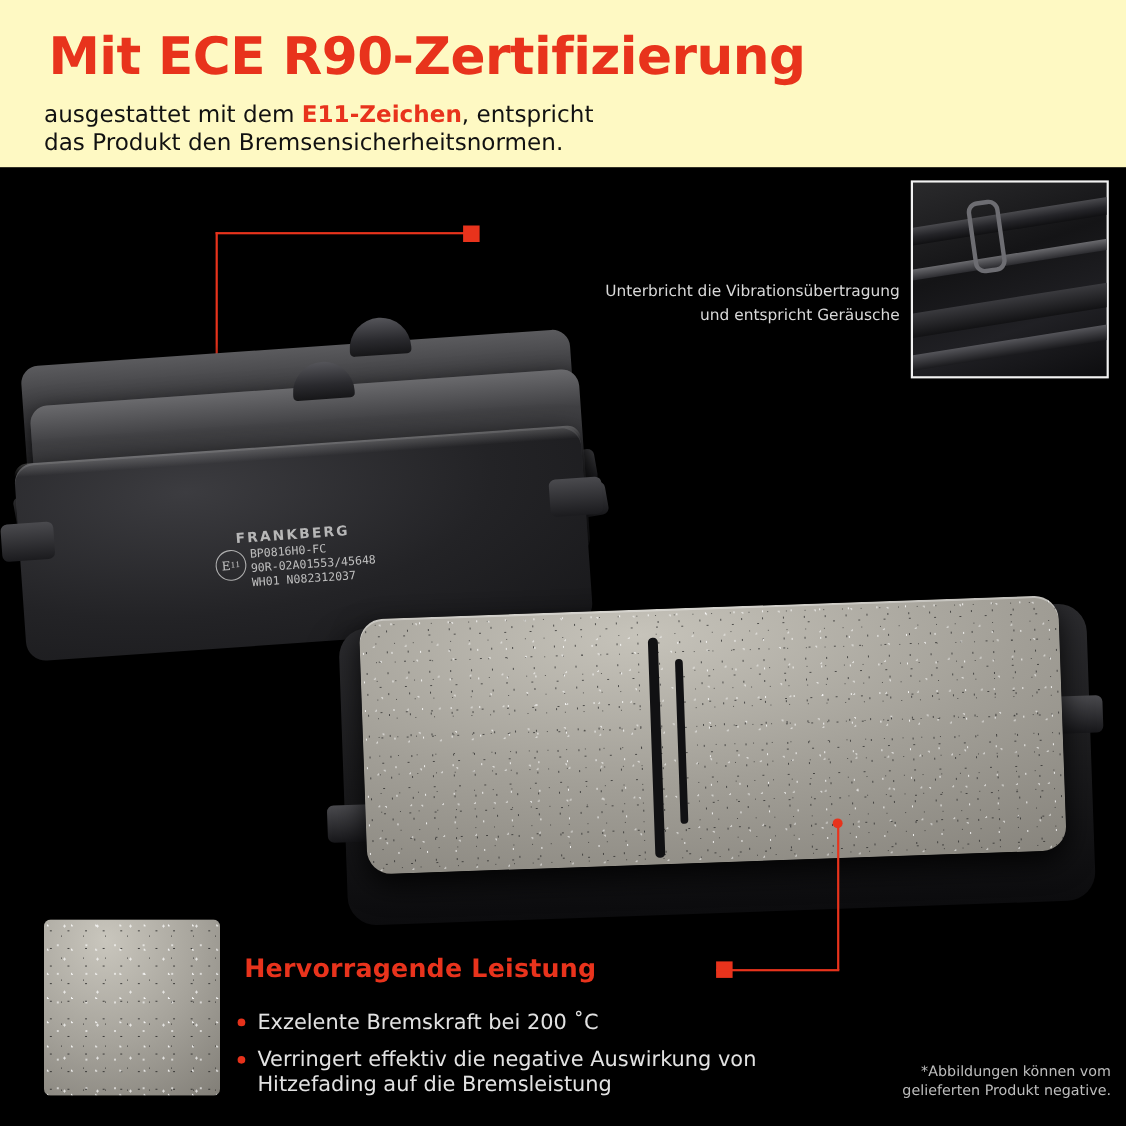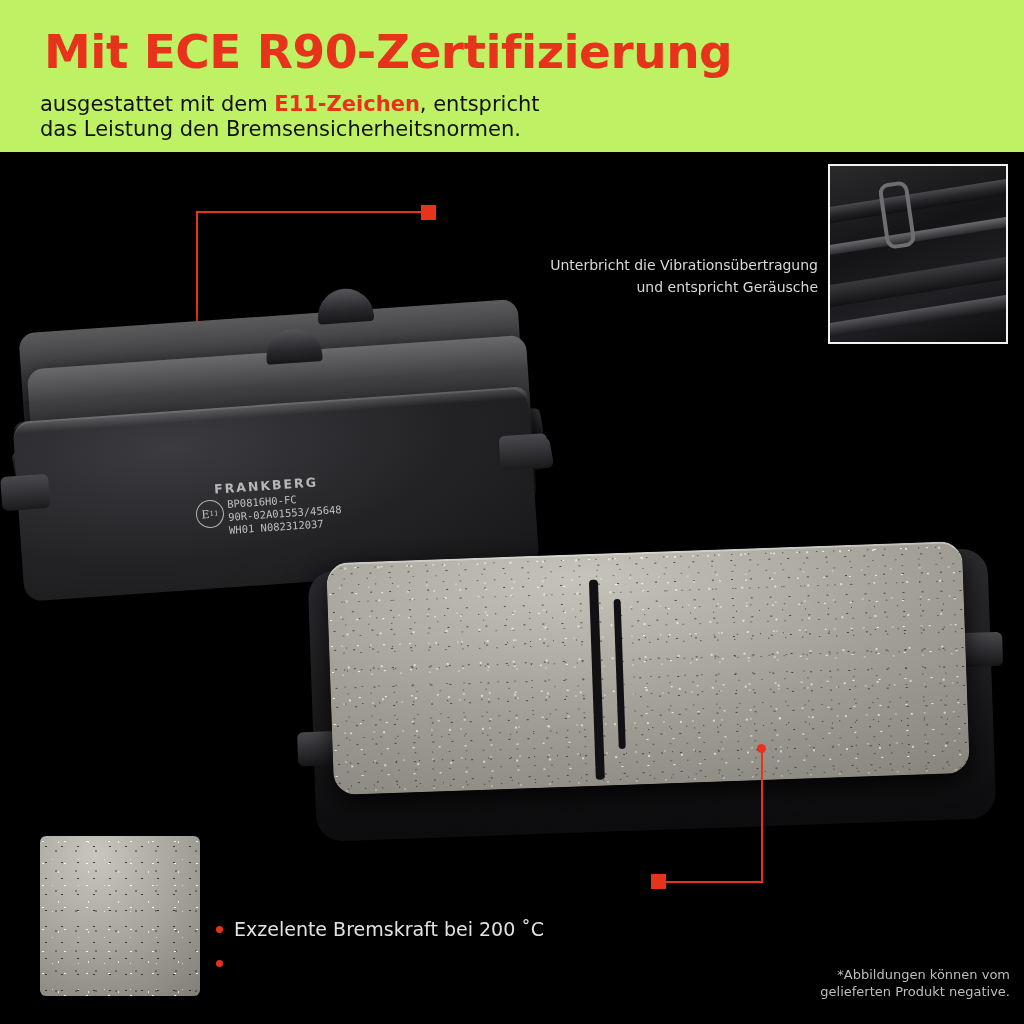--- a/index.html
+++ b/index.html
@@ -20,21 +20,21 @@
     background: #000000;
     overflow: hidden;
   }
 
   
   .header {
     position: absolute;
     left: 0; top: 0;
     width: 1024px;
     height: 152px;
-    background: #bef264;
+    background: #fef9c3;
   }
   .headline {
     position: absolute;
     left: 44px;
     top: 24px;
     font-family: "DejaVu Sans", sans-serif;
     font-weight: bold;
     font-size: 47px;
     letter-spacing: -0.5px;
     color: #e8331c;
@@ -348,21 +348,21 @@
 </style>
 </head>
 <body>
 
 <div id="stage">
 
   <div class="header">
     <div class="headline">Mit ECE R90-Zertifizierung</div>
     <div class="subline">
       <span>ausgestattet mit dem </span><span class="hl">E11-Zeichen</span><span>, entspricht</span><br>
-      <span>das Leistung den Bremsensicherheitsnormen.</span>
+      <span>das Produkt den Bremsensicherheitsnormen.</span>
     </div>
   </div>
 
   <div class="inset">
     <div class="edge e1"></div>
     <div class="edge e2"></div>
     <div class="edge e3"></div>
     <div class="edge e4"></div>
     <div class="clip"></div>
   </div>
@@ -410,27 +410,29 @@
   <div class="pad-grey">
     <div class="slot"></div>
     <div class="slot s2"></div>
   </div>
 
   <div class="sq-marker" style="left:651px; top:874px;"></div>
   <div class="leader" style="left:651px; top:881px; width:112px; border-width:0 0 2px 0;"></div>
   <div class="leader" style="left:761px; top:748px; height:134px; border-width:0 0 0 2px;"></div>
   <div class="dot" style="left:757px; top:744px;"></div>
 
+  <div class="callout-perf-title">Hervorragende Leistung</div>
   <div class="bullets">
     <div class="bullet">
       <span class="bdot"></span>
       <span>Exzelente Bremskraft bei 200 ˚C</span>
     </div>
     <div class="bullet">
       <span class="bdot"></span>
+      <span>Verringert effektiv die negative Auswirkung von Hitzefading auf die Bremsleistung</span>
     </div>
   </div>
 
   <div class="swatch"></div>
 
   <div class="disclaimer">
     <span>*Abbildungen können vom</span><br>
     <span>gelieferten Produkt negative.</span>
   </div>
 

